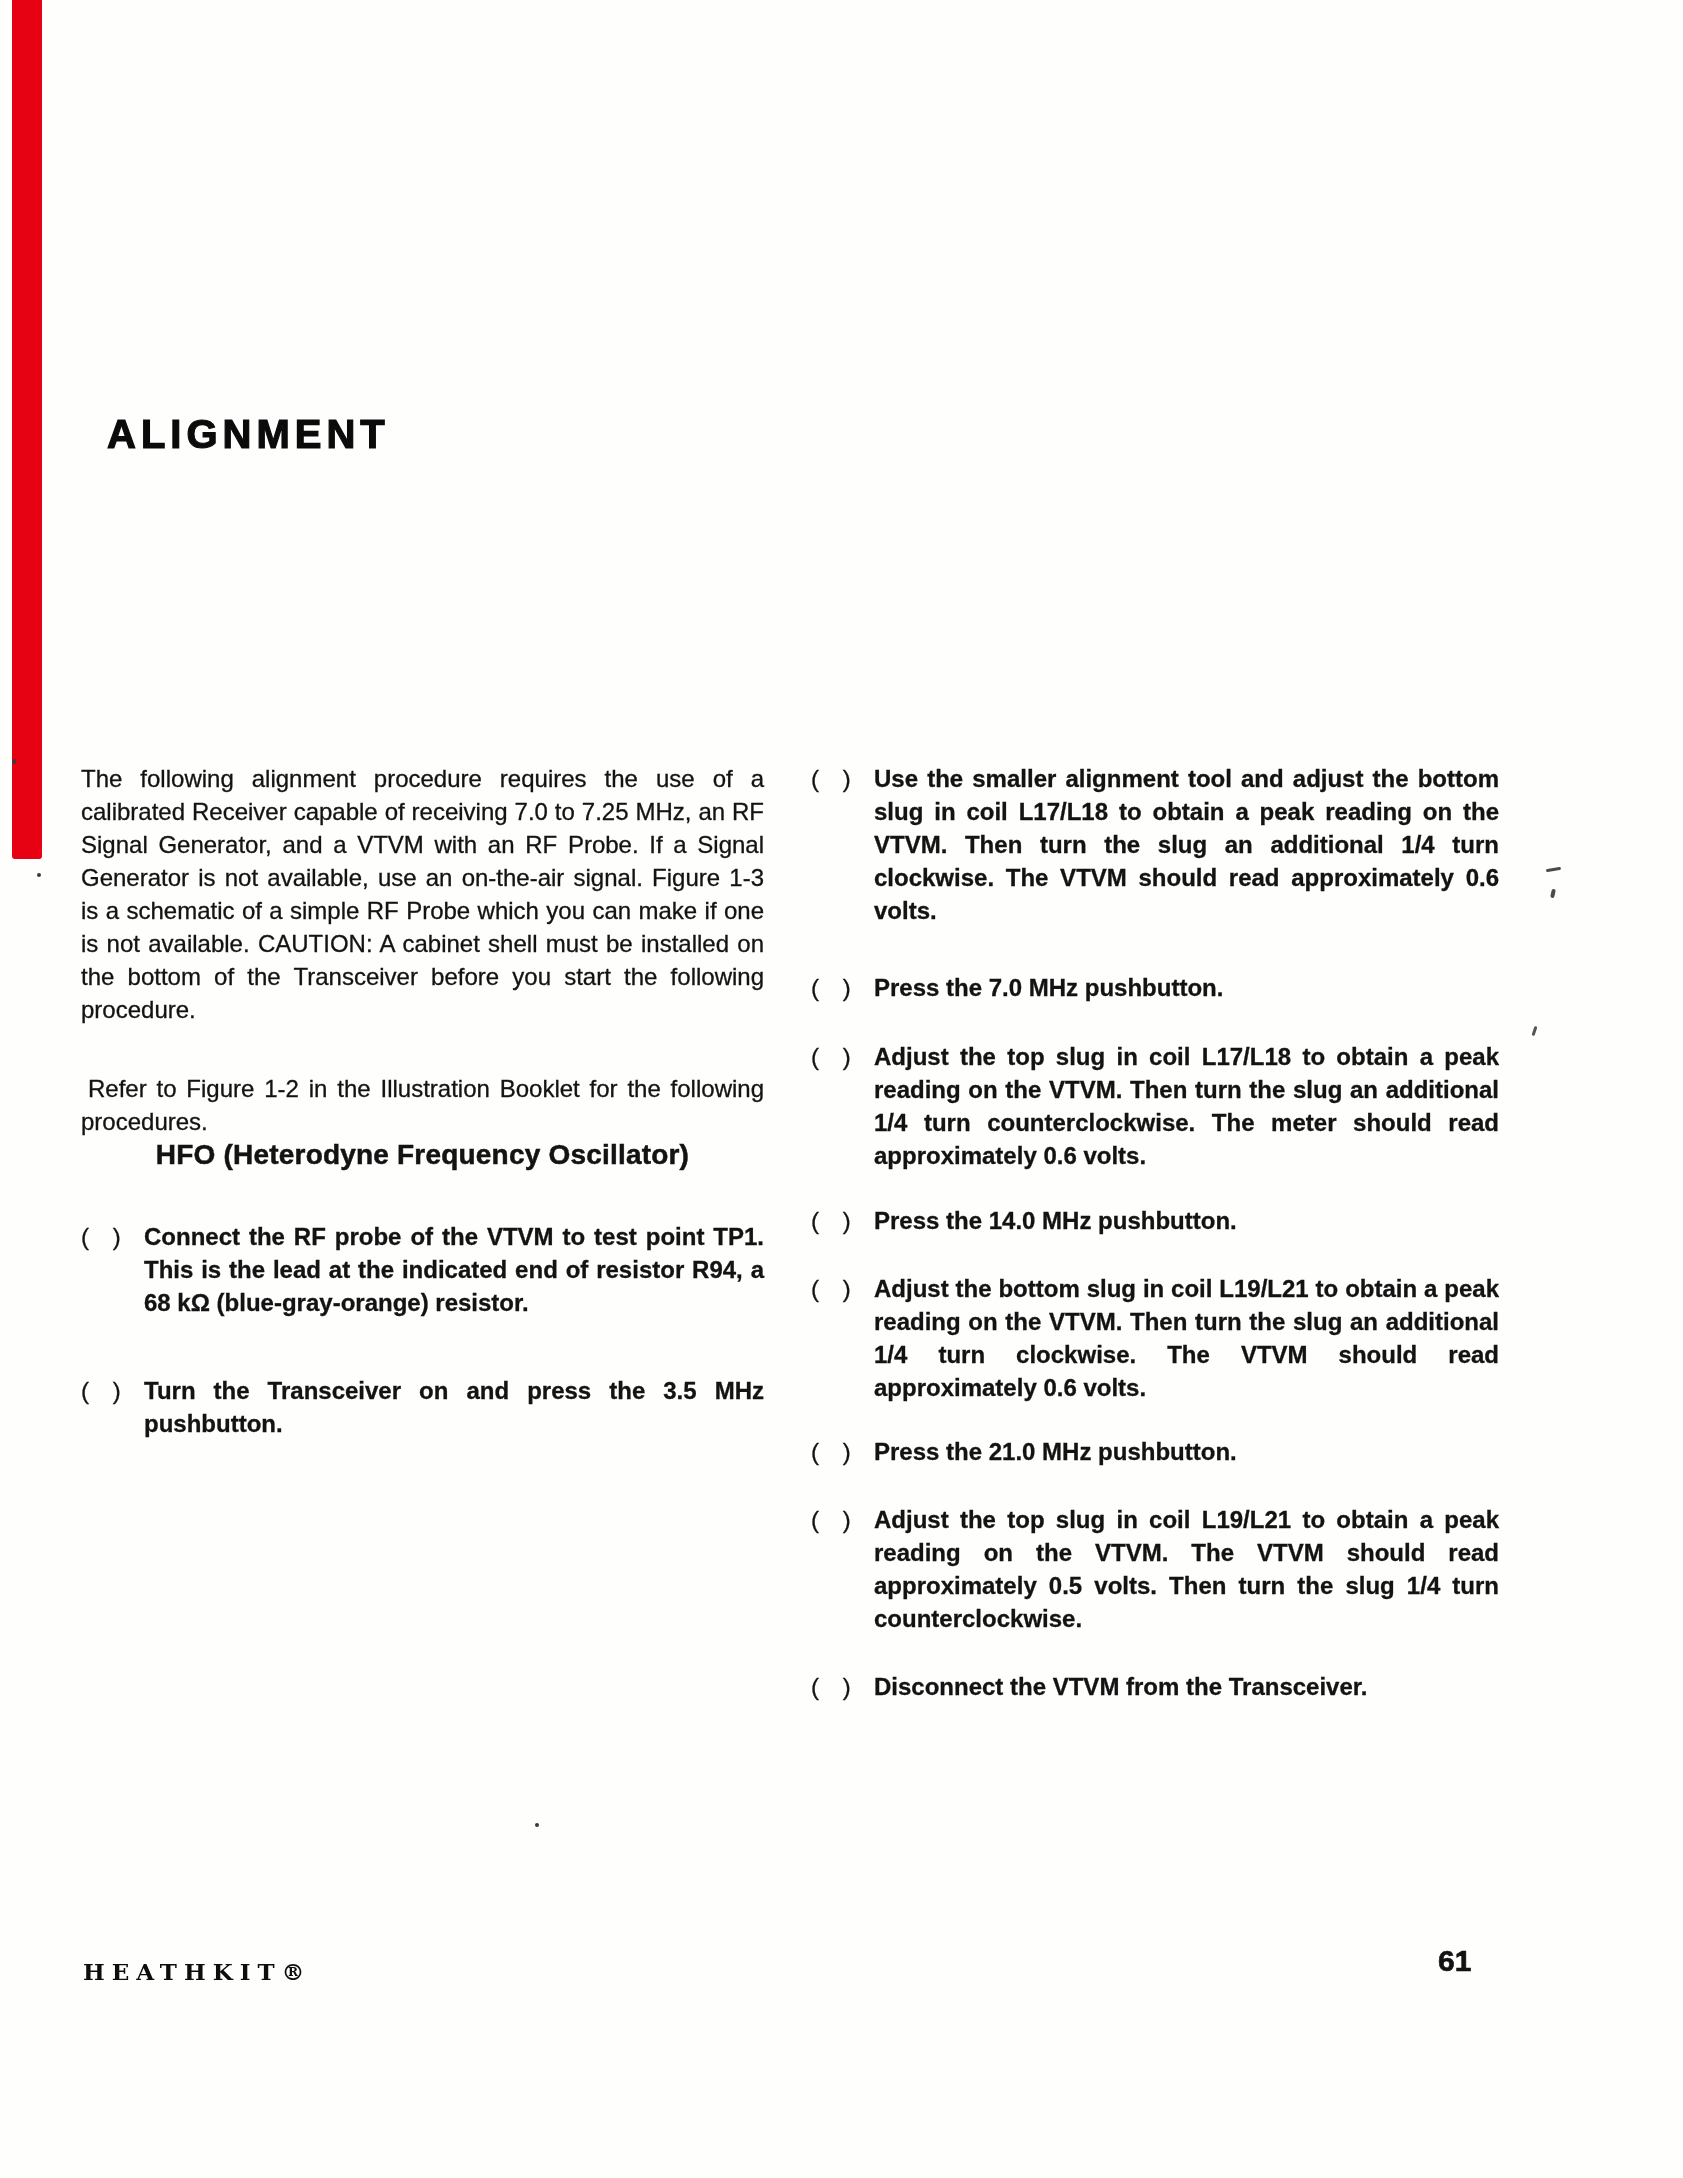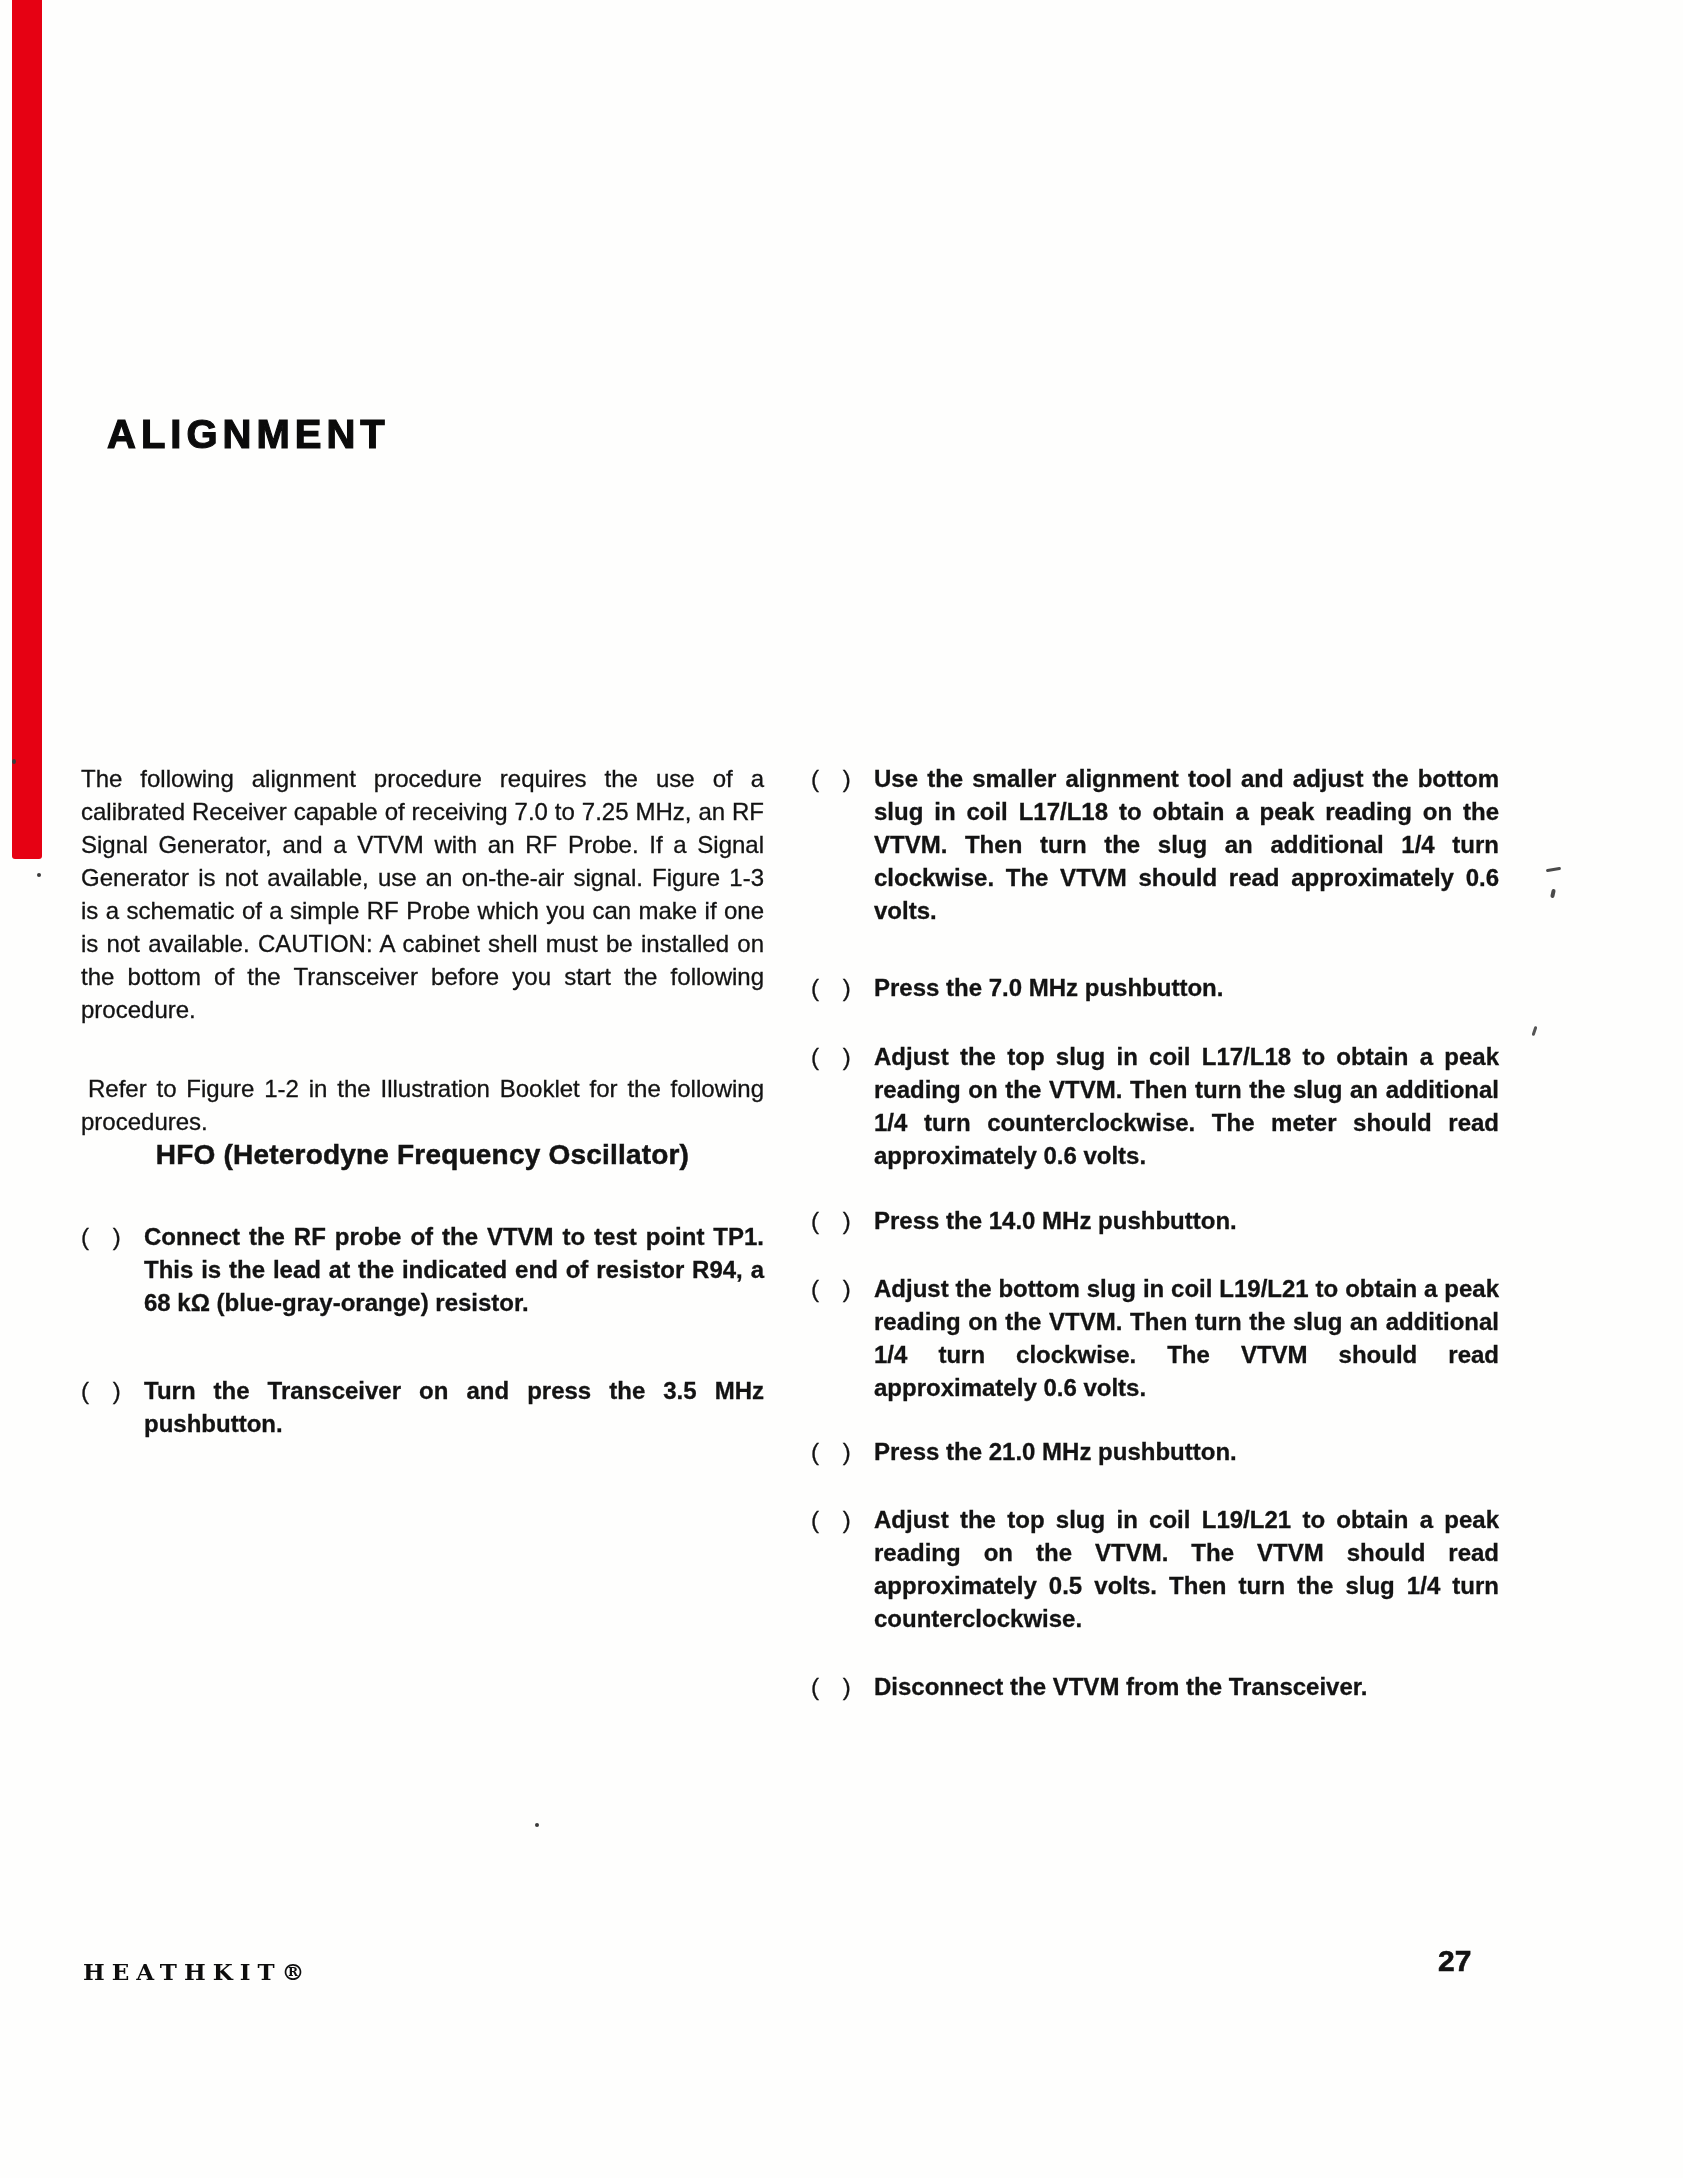--- a/index.html
+++ b/index.html
@@ -207,21 +207,21 @@
       <span class="item-text">Adjust the top slug in coil L19/L21 to obtain a peak reading on the VTVM. The VTVM should read approximately 0.5 volts. Then turn the slug 1/4 turn counterclockwise.</span>
     </div>
 
     <div class="check-item ci-8">
       <span class="marker">( )</span>
       <span class="item-text">Disconnect the VTVM from the Transceiver.</span>
     </div>
   </div>
 
   <div class="brand">HEATHKIT®</div>
-  <div class="page-num">27</div>
+  <div class="page-num">61</div>
 
   <div class="speck speck-a"></div>
   <div class="speck speck-b"></div>
   <div class="speck speck-c"></div>
   <div class="dash-mark"></div>
   <div class="comma-mark"></div>
   <div class="tick-mark"></div>
 
 </div>
 

